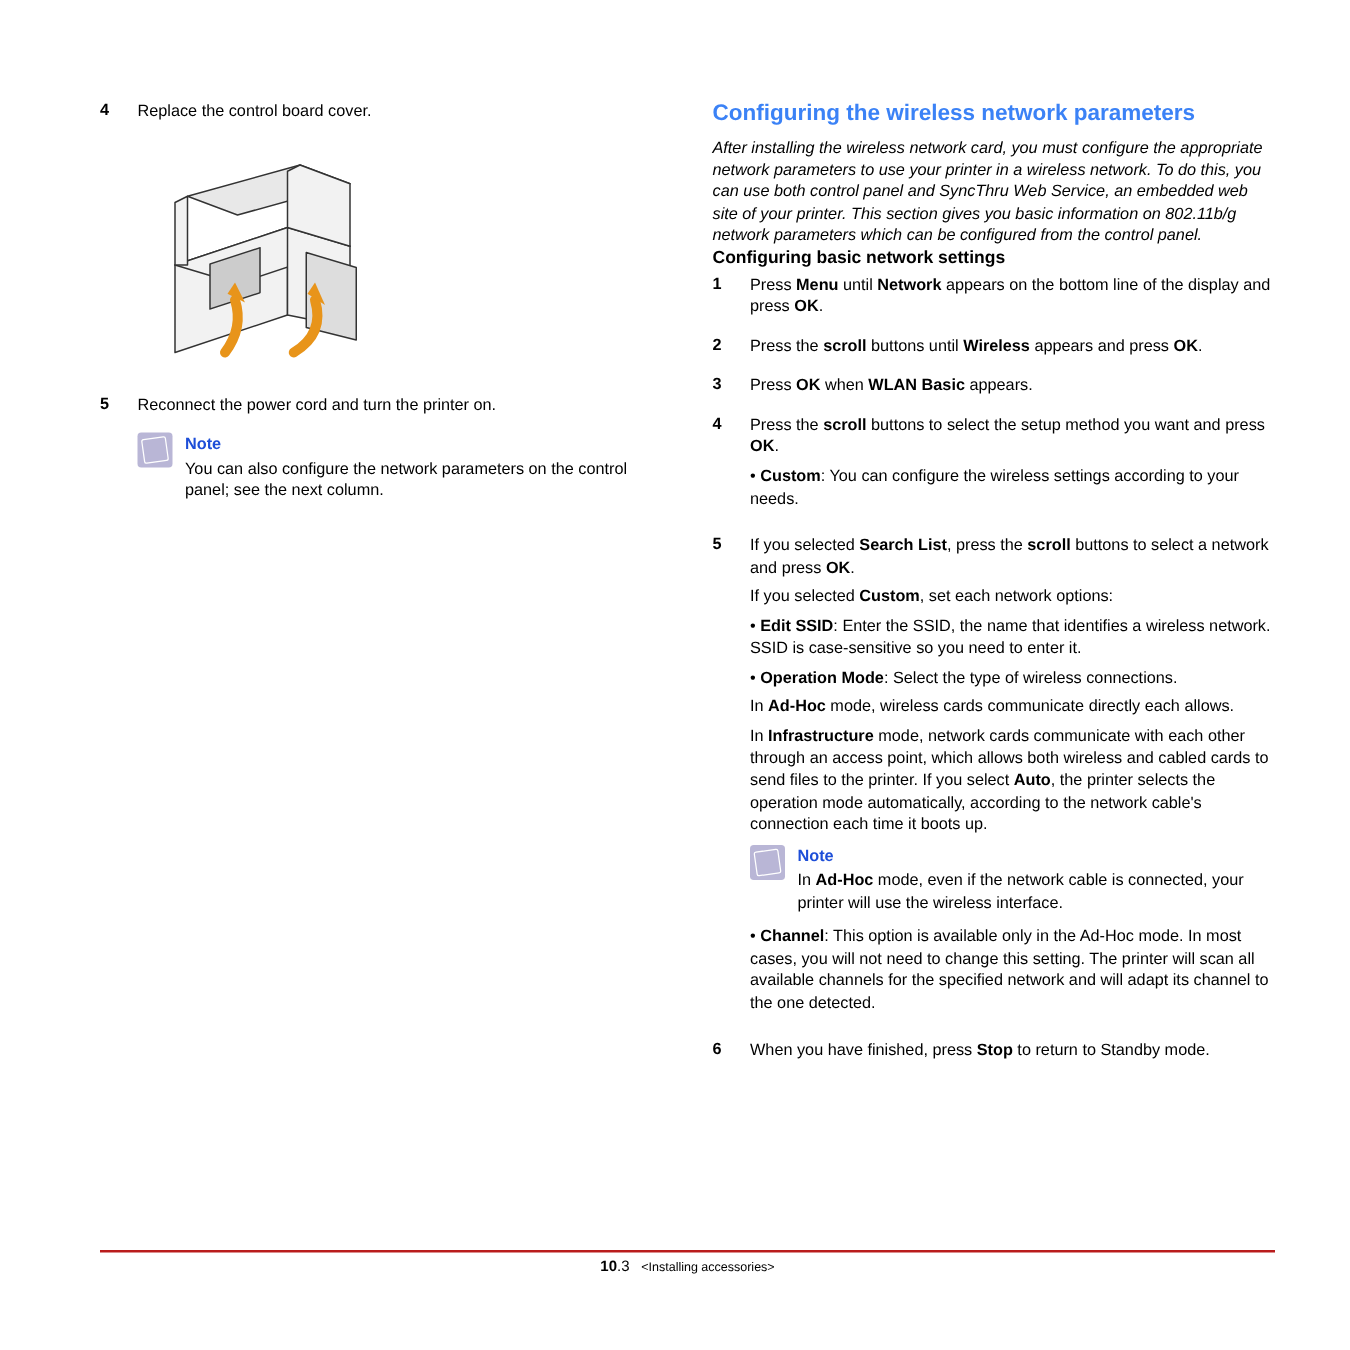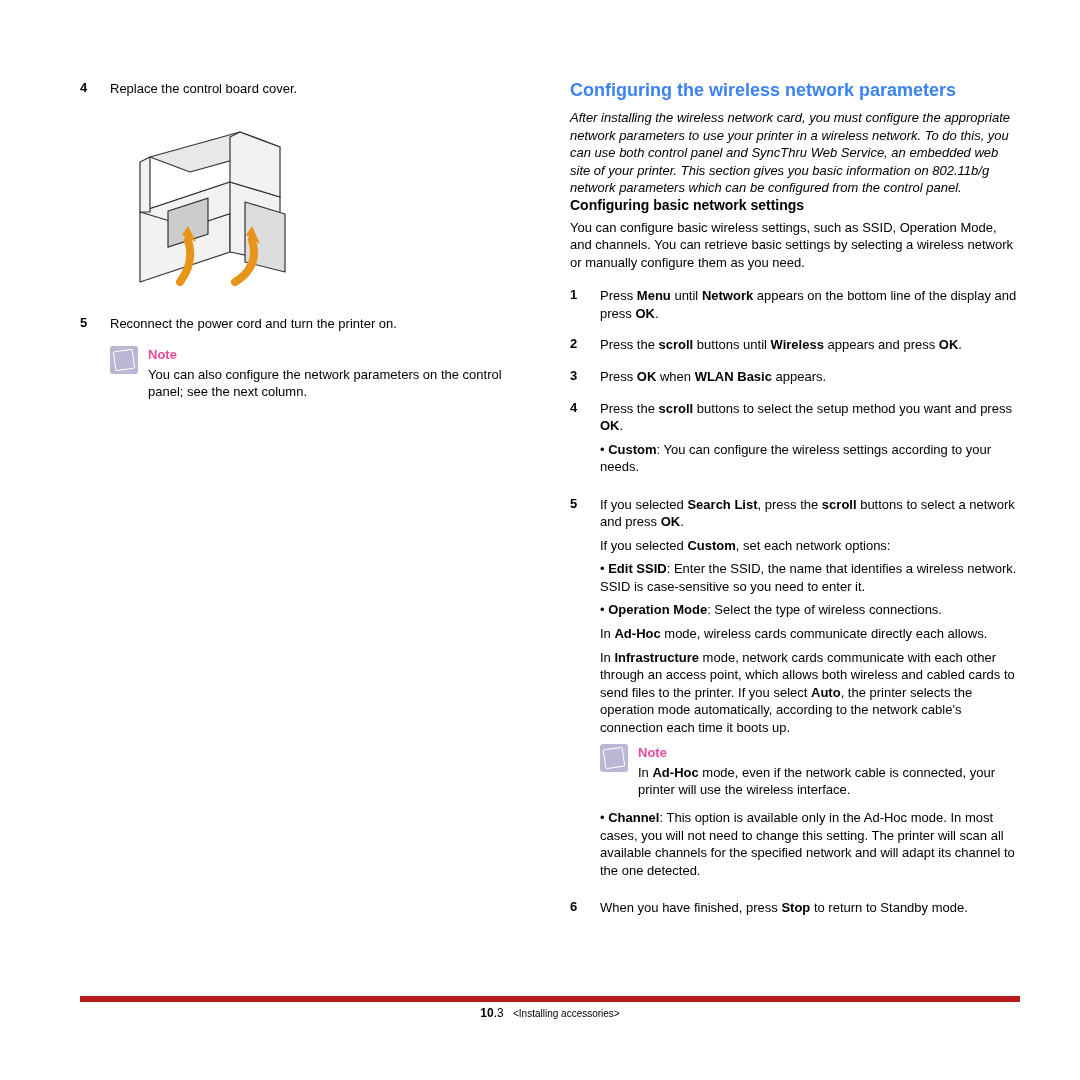--- a/index.html
+++ b/index.html
@@ -56,21 +56,21 @@
     content: "";
     position: absolute;
     left: 4px; top: 4px;
     width: 18px; height: 18px;
     border: 1.5px solid #fff;
     border-radius: 2px;
     transform: rotate(-8deg);
   }
   .note-body { flex:1; line-height:1.35; }
   .note-label {
-    color: #ec4899;
+    color: #1d4ed8;
     font-weight: bold;
     margin-bottom: 2px;
   }
   h1.section-title {
     color: #3b82f6;
     font-size: 18px;
     font-weight: bold;
     margin-bottom: 8px;
   }
   .intro {
@@ -98,21 +98,21 @@
   .inner-note {
     display: flex;
     gap: 10px;
     margin: 8px 0 10px 0;
   }
   .footer-rule {
     position: absolute;
     left: 80px;
     right: 60px;
     bottom: 60px;
-    border-top: 6px solid #b91c1c;
+    border-top: 2px solid #b91c1c;
     text-align: center;
     padding-top: 4px;
     font-size: 12px;
   }
   .footer-rule .pn-chap { font-weight: bold; }
   .footer-rule .pn-sub { font-weight: normal; }
   .footer-rule .pn-label { font-size: 10px; margin-left: 6px; }
   b { font-weight: bold; }
 </style>
 </head>
@@ -159,21 +159,20 @@
         <div>You can also configure the network parameters on the control panel; see the next column.</div>
       </div>
     </div>
   </div>
 
   <div class="col">
     <h1 class="section-title">Configuring the wireless network parameters</h1>
     <div class="intro">After installing the wireless network card, you must configure the appropriate network parameters to use your printer in a wireless network. To do this, you can use both control panel and SyncThru Web Service, an embedded web site of your printer. This section gives you basic information on 802.11b/g network parameters which can be configured from the control panel.</div>
 
     <h2 class="subsection">Configuring basic network settings</h2>
-    <div class="sub-intro">You can configure basic wireless settings, such as SSID, Operation Mode, and channels. You can retrieve basic settings by selecting a wireless network or manually configure them as you need.</div>
 
     <div class="step">
       <div class="step-num">1</div>
       <div class="step-body">
         <span>Press </span><b>Menu</b><span> until </span><b>Network</b><span> appears on the bottom line of the display and press </span><b>OK</b><span>.</span>
       </div>
     </div>
 
     <div class="step">
       <div class="step-num">2</div>

